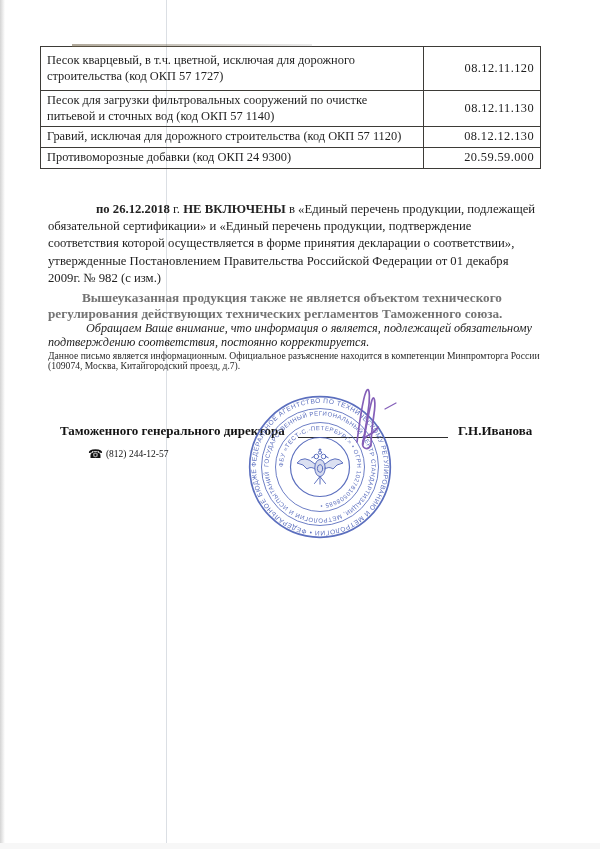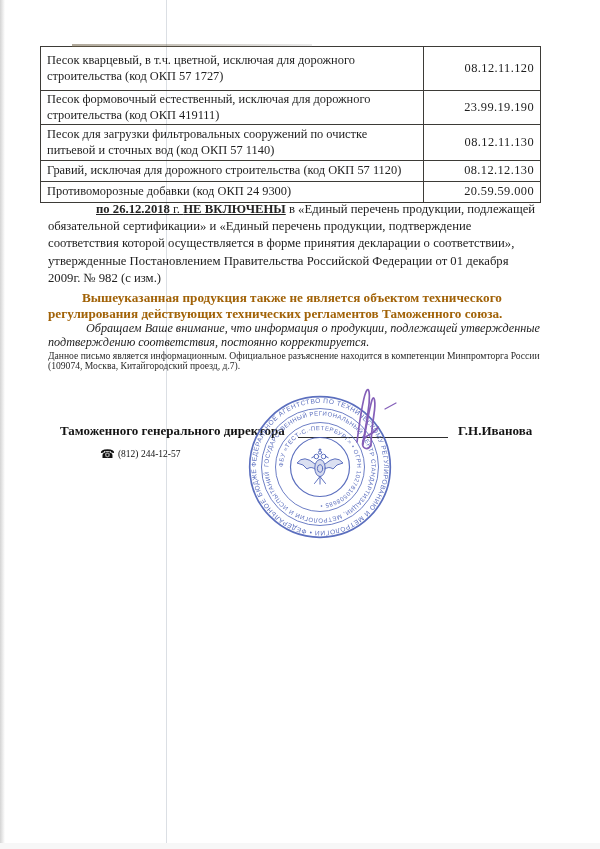--- a/index.html
+++ b/index.html
@@ -25,75 +25,71 @@
     border:1.5px solid #3d3b37;
     font-size:12.4px;line-height:1.26;color:#1e1e1e;
     padding:1px 6px;vertical-align:middle;
   }
   td.code{width:104px;text-align:right;font-size:12.8px;letter-spacing:.4px;white-space:nowrap;}
   tr.r2{height:44px}tr.r3{height:34px}tr.r4{height:36px}tr.r5{height:21px}tr.r6{height:21px}
 
   
   .bodytext{position:absolute;left:48px;top:201px;width:494px;}
   .p1{margin:0;font-size:12.7px;line-height:17.2px;text-indent:48px;text-align:left;}
-  .p1 .u{text-decoration:underline;margin-top:8px;}
+  .p1 .u{margin-top:8px;}
   .p1 .b{font-weight:bold;}
-  .p2{margin:3px 0 0 0;font-weight:bold;font-size:13.2px;line-height:15.5px;text-indent:34px;color:#a16207;}
+  .p2{margin:3px 0 0 0;font-weight:bold;font-size:13.2px;line-height:15.5px;text-indent:34px;color:#737373;}
   .p3{margin:1px 0 0 0;font-style:italic;font-size:12.2px;line-height:13.5px;text-indent:38px;}
   .p4{margin:2px 0 10px 0;font-size:9.6px;line-height:10.4px;color:#2a2a2a;}
 
   
   .sig-role{position:absolute;left:60px;top:423px;font-weight:bold;font-size:13px;color:#141414;white-space:nowrap;}
   .sig-line{position:absolute;left:298px;top:437px;width:150px;height:0;border-top:1.2px solid #2e2e2e;}
   .sig-name{position:absolute;left:458px;top:423px;font-weight:bold;font-size:13px;color:#141414;white-space:nowrap;}
-  .phone{position:absolute;left:100px;top:447px;font-size:9.5px;color:#111;white-space:nowrap;}
+  .phone{position:absolute;left:88px;top:447px;font-size:9.5px;color:#111;white-space:nowrap;}
   .phone .ph-icon{font-size:12px;vertical-align:-1px;margin-right:3px;}
 
   .stamp{position:absolute;left:247px;top:394px;width:146px;height:146px;opacity:.92;}
   .signature-ink{position:absolute;left:330px;top:382px;width:110px;height:72px;}
 </style>
 </head>
 <body>
 
 <div class="page">
 
   <div class="edge-shadow"></div>
   <div class="scan-line"></div>
   <div class="bottom-band"></div>
 
   <table class="products">
     <tbody>
       <tr class="r2">
         <td><span>Песок кварцевый, в т.ч. цветной, исключая для дорожного строительства (код ОКП 57 1727)</span></td>
         <td class="code"><span>08.12.11.120</span></td>
       </tr>
-      <tr class="r3">
-        <td><span>Песок формовочный естественный, исключая для дорожного строительства (код ОКП 419111)</span></td>
-        <td class="code"><span>23.99.19.190</span></td>
-      </tr>
       <tr class="r4">
         <td><span>Песок для загрузки фильтровальных сооружений по очистке питьевой и сточных вод (код ОКП 57 1140)</span></td>
         <td class="code"><span>08.12.11.130</span></td>
       </tr>
       <tr class="r5">
         <td><span>Гравий, исключая для дорожного строительства (код ОКП 57 1120)</span></td>
         <td class="code"><span>08.12.12.130</span></td>
       </tr>
       <tr class="r6">
         <td><span>Противоморозные добавки (код ОКП 24 9300)</span></td>
         <td class="code"><span>20.59.59.000</span></td>
       </tr>
     </tbody>
   </table>
   <div class="top-smudge"></div>
 
   <div class="bodytext">
     <p class="p1"><span class="u b">по 26.12.2018</span><span class="u"> г. </span><span class="u b">НЕ ВКЛЮЧЕНЫ</span><span> в  «Единый перечень продукции,  подлежащей обязательной сертификации» и «Единый перечень продукции, подтверждение соответствия которой осуществляется в форме принятия декларации о соответствии», утвержденные Постановлением Правительства Российской Федерации от 01 декабря 2009г. № 982 (с изм.)</span></p>
     <p class="p2">Вышеуказанная продукция также не является объектом технического регулирования действующих технических регламентов Таможенного союза.</p>
-    <p class="p3">Обращаем Ваше внимание, что информация о продукции, подлежащей утвержденные подтверждению соответствия, постоянно корректируется.</p>
+    <p class="p3">Обращаем Ваше внимание, что информация о является, подлежащей обязательному подтверждению соответствия, постоянно корректируется.</p>
     <p class="p4">Данное письмо является информационным. Официальное разъяснение находится в компетенции Минпромторга России (109074, Москва, Китайгородский проезд, д.7).</p>
   </div>
 
   <div class="sig-role">Таможенного генерального директора</div>
   <div class="sig-line"></div>
   <div class="sig-name">Г.Н.Иванова</div>
   <div class="phone"><span class="ph-icon">☎</span><span>(812) 244-12-57</span></div>
 
   <svg class="stamp" viewBox="-73 -73 146 146" xmlns="http://www.w3.org/2000/svg">
     <g stroke="#4e63b9" fill="none">

